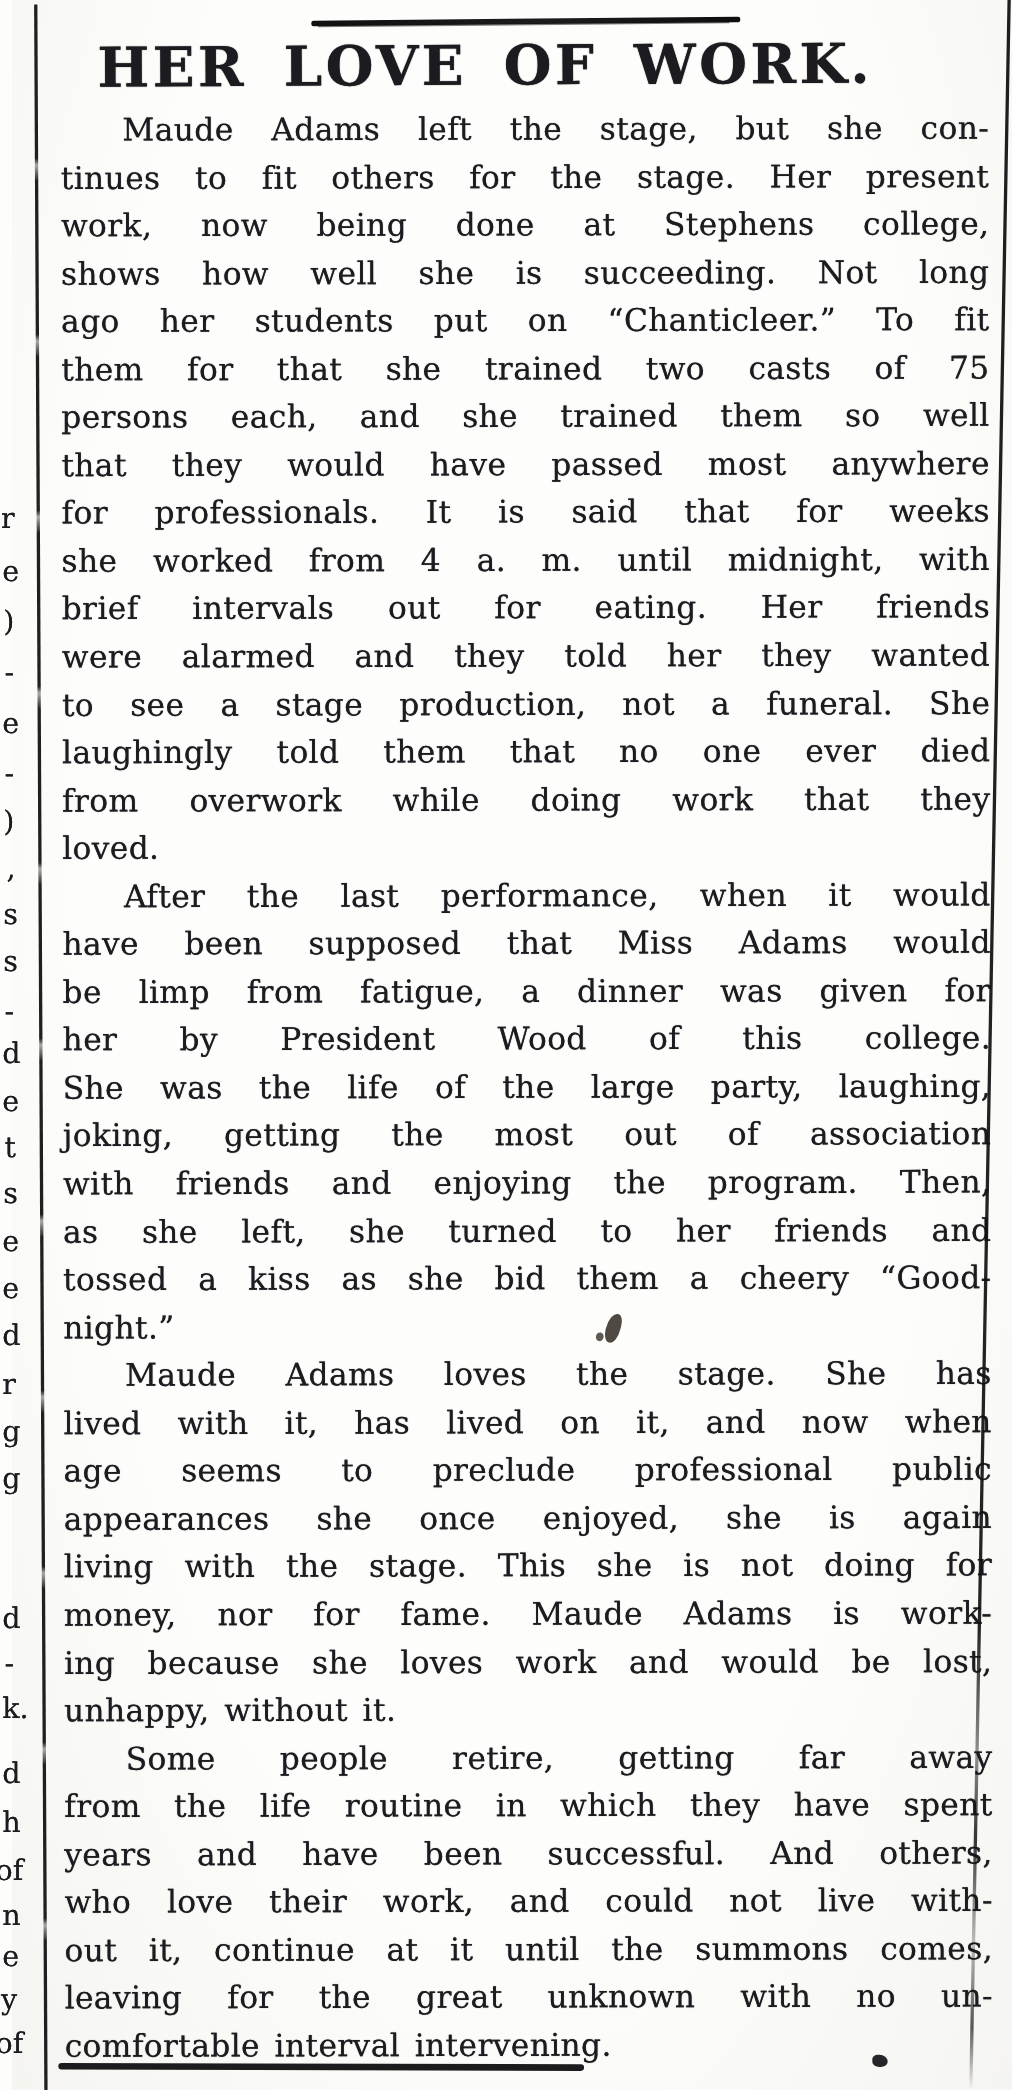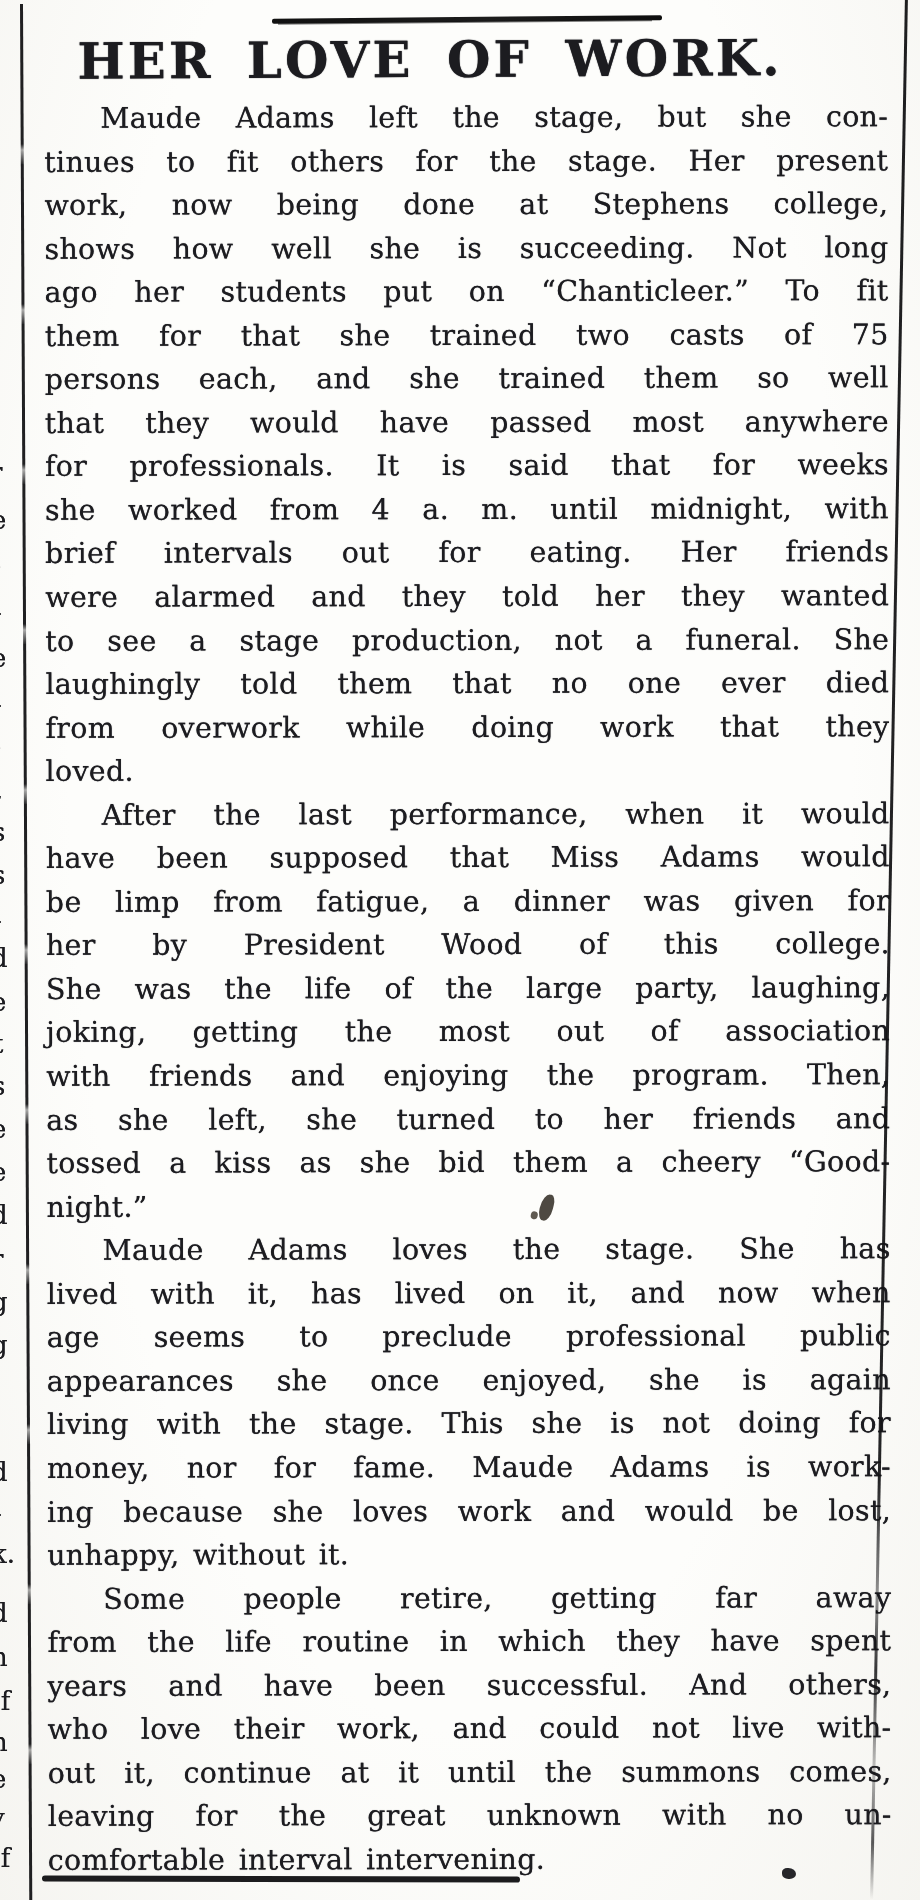--- a/index.html
+++ b/index.html
@@ -5,21 +5,21 @@
   html,body{margin:0;padding:0}
   body{
     width:920px;height:1900px;overflow:hidden;position:relative;
     --ink:#1c1c20;--paper:#fdfdfb;--rule:#1a1a1a;
     background:var(--paper);
     color:var(--ink);
     font-family:"DejaVu Serif","Liberation Serif",serif;
   }
   .page{position:absolute;inset:0;background:
     radial-gradient(ellipse at 50% 40%, rgba(255,255,255,0) 60%, rgba(230,228,220,.35) 100%),
-    var(--paper);}
+    var(--paper); margin-left: 11px;}
   
   .top-rule{
     position:absolute;left:272px;top:17px;width:390px;height:5px;
     background:linear-gradient(90deg,#111 0%,#1c1c1c 55%,#0e0e0e 100%);
     border-radius:2px;transform:rotate(-0.55deg);
   }
   .top-rule::after{
     content:"";position:absolute;left:6px;top:4px;height:2px;width:96%;
     background:rgba(20,20,20,.55);
   }

